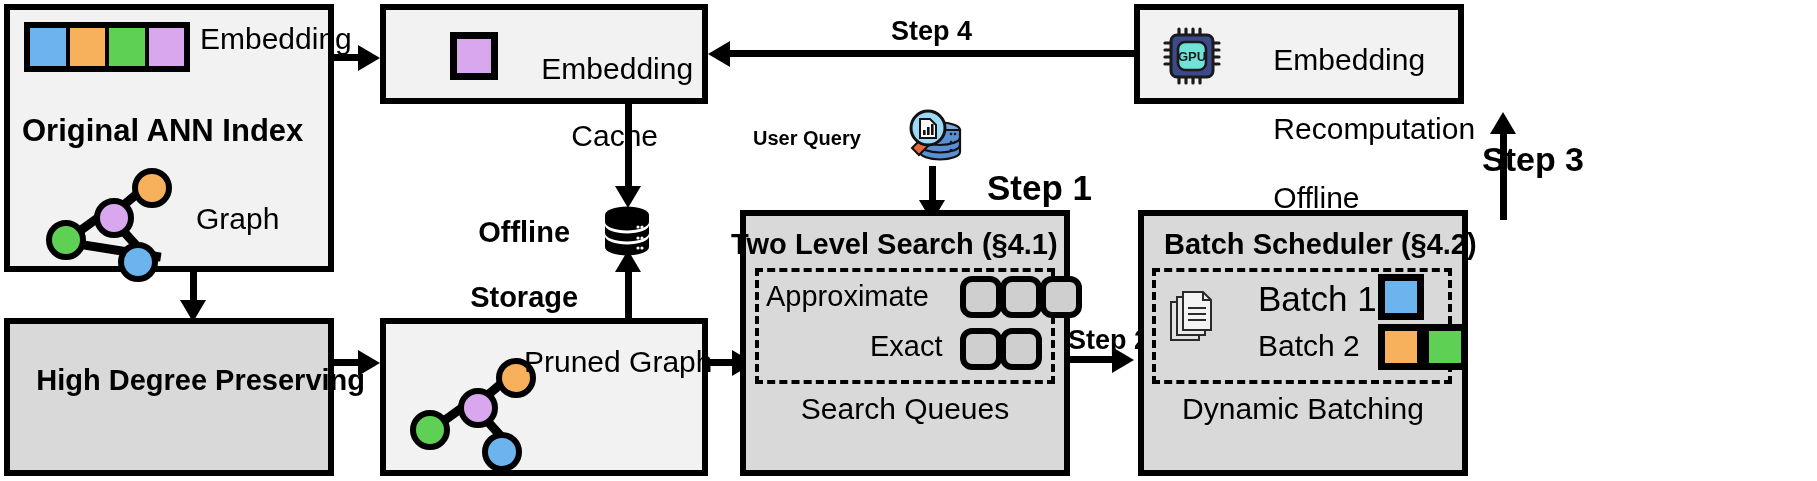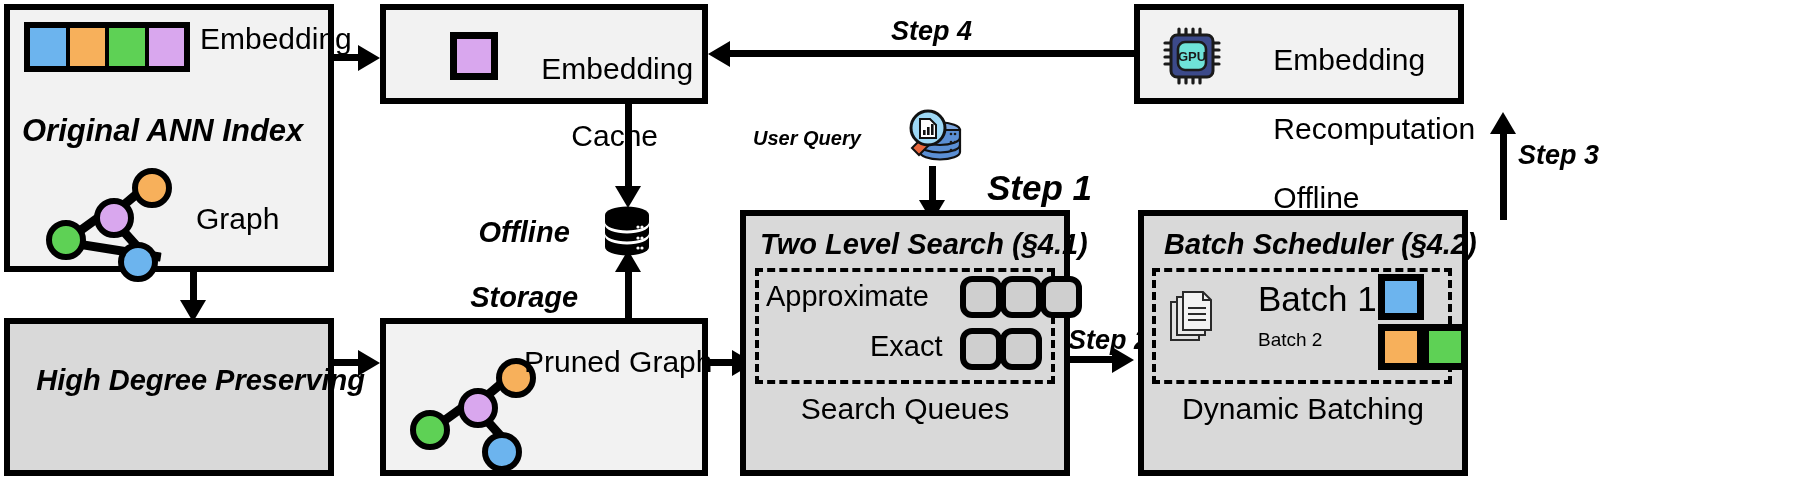--- a/index.html
+++ b/index.html
@@ -3,21 +3,21 @@
 <meta charset="utf-8">
 <style>
   html,body{margin:0;padding:0;background:#ffffff;}
   body{font-family:"Liberation Sans","DejaVu Sans",sans-serif;}
   #stage{position:relative;width:1817px;height:481px;background:#fff;overflow:hidden;}
 
   .box{position:absolute;box-sizing:border-box;border:6px solid #000;background:#f2f2f2;}
   .box.grayfill{background:#d9d9d9;}
 
   .lbl{position:absolute;color:#000;white-space:pre;line-height:1.12;}
-  .lbl.b{font-weight:bold;font-style:italic;}
+  .lbl.b{font-weight:bold;}
   .center{text-align:center;}
 
   
   .hline{position:absolute;background:#000;height:7px;}
   .vline{position:absolute;background:#000;width:7px;}
   .ahead{position:absolute;width:0;height:0;}
   .ahead.right{border-top:13px solid transparent;border-bottom:13px solid transparent;border-left:22px solid #000;}
   .ahead.left{border-top:13px solid transparent;border-bottom:13px solid transparent;border-right:22px solid #000;}
   .ahead.down{border-left:13px solid transparent;border-right:13px solid transparent;border-top:22px solid #000;}
   .ahead.up{border-left:13px solid transparent;border-right:13px solid transparent;border-bottom:22px solid #000;}
@@ -158,21 +158,21 @@
       <rect x="21" y="19" width="2.6" height="8" fill="#111"></rect>
       <rect x="25" y="16" width="2.6" height="11" fill="#111"></rect>
     </svg>
   </div>
 
   <div class="vline" style="left:929px;top:166px;height:42px;"></div>
   <div class="ahead down" style="left:919px;top:200px;"></div>
   <div class="lbl b" style="left:952px;top:168px;font-size:35px;margin-left:35px;">Step 1</div>
 
   <div class="box grayfill" style="left:740px;top:210px;width:330px;height:266px;"></div>
-  <div class="lbl b" style="left:760px;top:228px;font-size:29px;">Two Level Search (§4.1)</div>
+  <div class="lbl b" style="left:731px;top:228px;font-size:29px;">Two Level Search (§4.1)</div>
 
   <div class="dash" style="left:755px;top:268px;width:300px;height:116px;"></div>
 
   <div class="lbl" style="left:766px;top:280px;font-size:29px;">Approximate</div>
   <div class="slot" style="left:960px;top:276px;width:42px;height:42px;"></div>
   <div class="slot" style="left:1000px;top:276px;width:42px;height:42px;"></div>
   <div class="slot" style="left:1040px;top:276px;width:42px;height:42px;"></div>
 
   <div class="lbl" style="left:870px;top:330px;font-size:29px;">Exact</div>
   <div class="slot" style="left:960px;top:328px;width:42px;height:42px;"></div>
@@ -197,29 +197,29 @@
       <path d="M35 4 v8 h8" fill="none" stroke="#2a2a2a" stroke-width="2"></path>
       <line x1="20" y1="20" x2="38" y2="20" stroke="#2a2a2a" stroke-width="2"></line>
       <line x1="20" y1="26" x2="38" y2="26" stroke="#2a2a2a" stroke-width="2"></line>
       <line x1="20" y1="32" x2="38" y2="32" stroke="#2a2a2a" stroke-width="2"></line>
     </svg>
   </div>
 
   <div class="lbl" style="left:1258px;top:279px;font-size:35px;">Batch 1</div>
   <div class="batchsq" style="left:1378px;top:274px;width:46px;height:46px;background:#6cb4ee;"></div>
 
-  <div class="lbl" style="left:1258px;top:329px;font-size:19px;">Batch 2</div>
+  <div class="lbl" style="left:1258px;top:329px;font-size:30px;">Batch 2</div>
   <div class="batchsq" style="left:1378px;top:324px;width:46px;height:46px;background:#f7b05b;"></div>
   <div class="batchsq" style="left:1422px;top:324px;width:46px;height:46px;background:#5ed155;"></div>
 
   <div class="lbl center" style="left:1138px;top:392px;width:330px;font-size:30px;">Dynamic Batching</div>
 
   <div class="vline" style="left:1500px;top:130px;height:90px;"></div>
   <div class="ahead up" style="left:1490px;top:112px;"></div>
-  <div class="lbl b" style="left:1518px;top:140px;font-size:27px;">Step 3</div>
+  <div class="lbl b" style="left:1482px;top:140px;font-size:34px;">Step 3</div>
 
   <div class="box" style="left:1134px;top:4px;width:330px;height:100px;"></div>
 
   <div class="graph" style="left:1163px;top:27px;width:58px;height:58px;">
     <svg width="58" height="58" viewBox="0 0 58 58">
       <g stroke="#1b1b1b" stroke-width="3.2" stroke-linecap="round">
         <line x1="16" y1="2" x2="16" y2="10"></line>
           <line x1="23" y1="2" x2="23" y2="10"></line>
         <line x1="30" y1="2" x2="30" y2="10"></line>
           <line x1="37" y1="2" x2="37" y2="10"></line>

